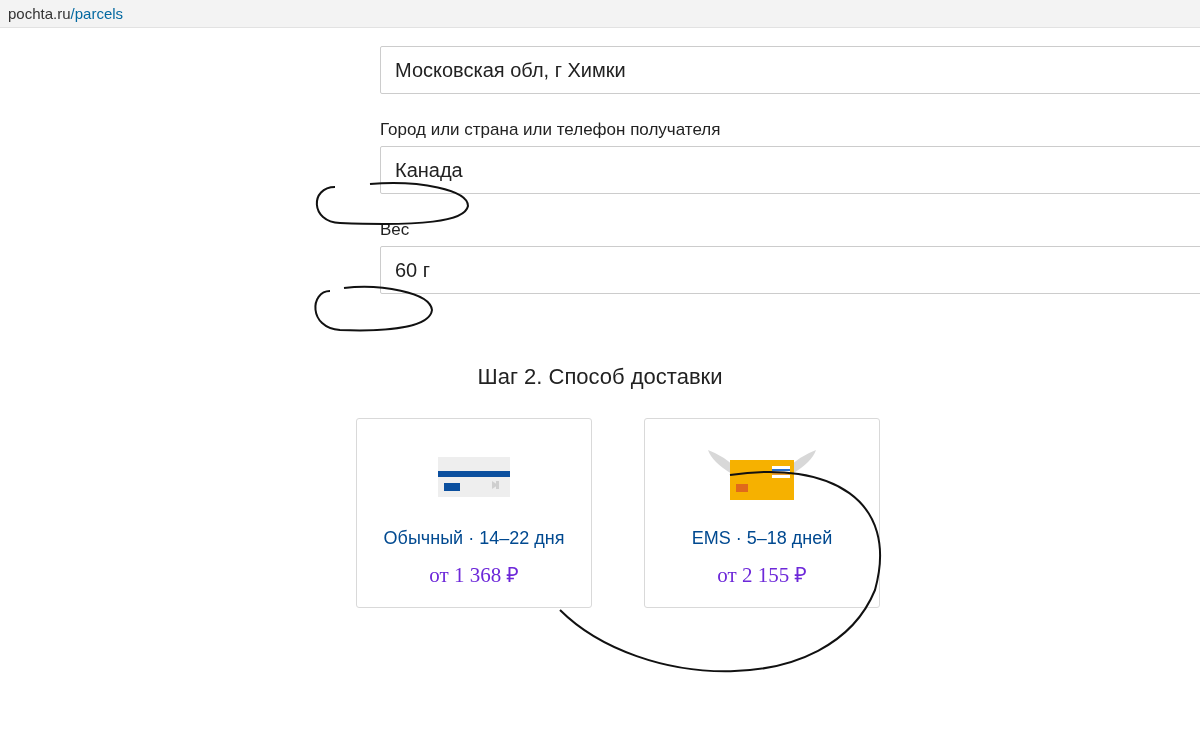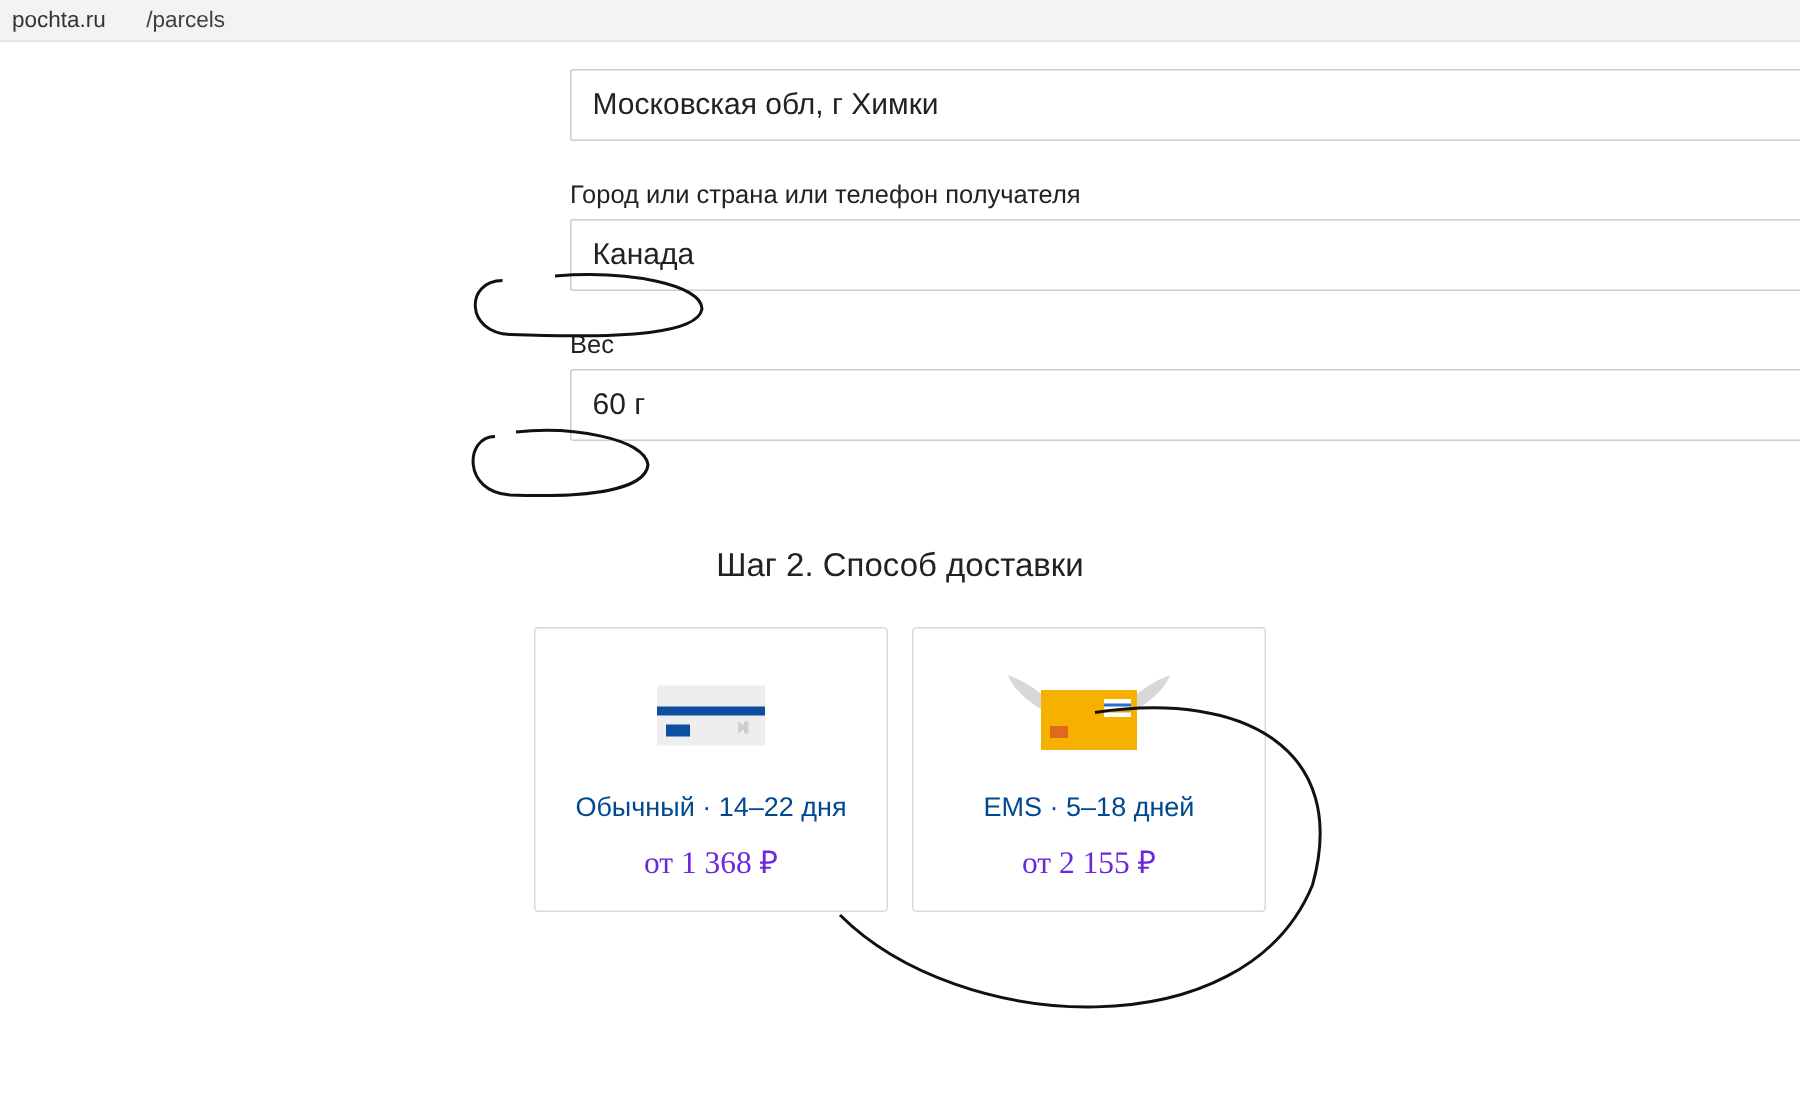--- a/index.html
+++ b/index.html
@@ -16,23 +16,22 @@
   .addr-bar {
     width: 100%;
     height: 28px;
     background: #f3f3f3;
     border-bottom: 1px solid #e2e2e2;
     display: flex;
     align-items: center;
     padding: 0 8px;
     font-size: 15px;
     color: #333;
-    gap: 27px;
   }
-  .addr-bar .addr-path { color: #404040; }
+  .addr-bar .addr-path { color: #0369a1; }
   .page {
     padding-top: 18px;
   }
   .form-area {
     margin-left: 380px;
     width: 760px;
   }
   .field-label {
     font-size: 17px;
     color: #222;
@@ -68,20 +67,21 @@
     height: 190px;
     border: 1px solid #d9d9d9;
     border-radius: 3px;
     padding: 18px 10px 14px 10px;
     text-align: center;
     background: #fff;
     cursor: pointer;
     display: flex;
     flex-direction: column;
     align-items: center;
+    margin-left: 36px;
   }
   .card.selected {
     border: 2px solid #0055a5;
   }
   .card .icon-wrap {
     height: 80px;
     display: flex;
     align-items: center;
     justify-content: center;
   }

